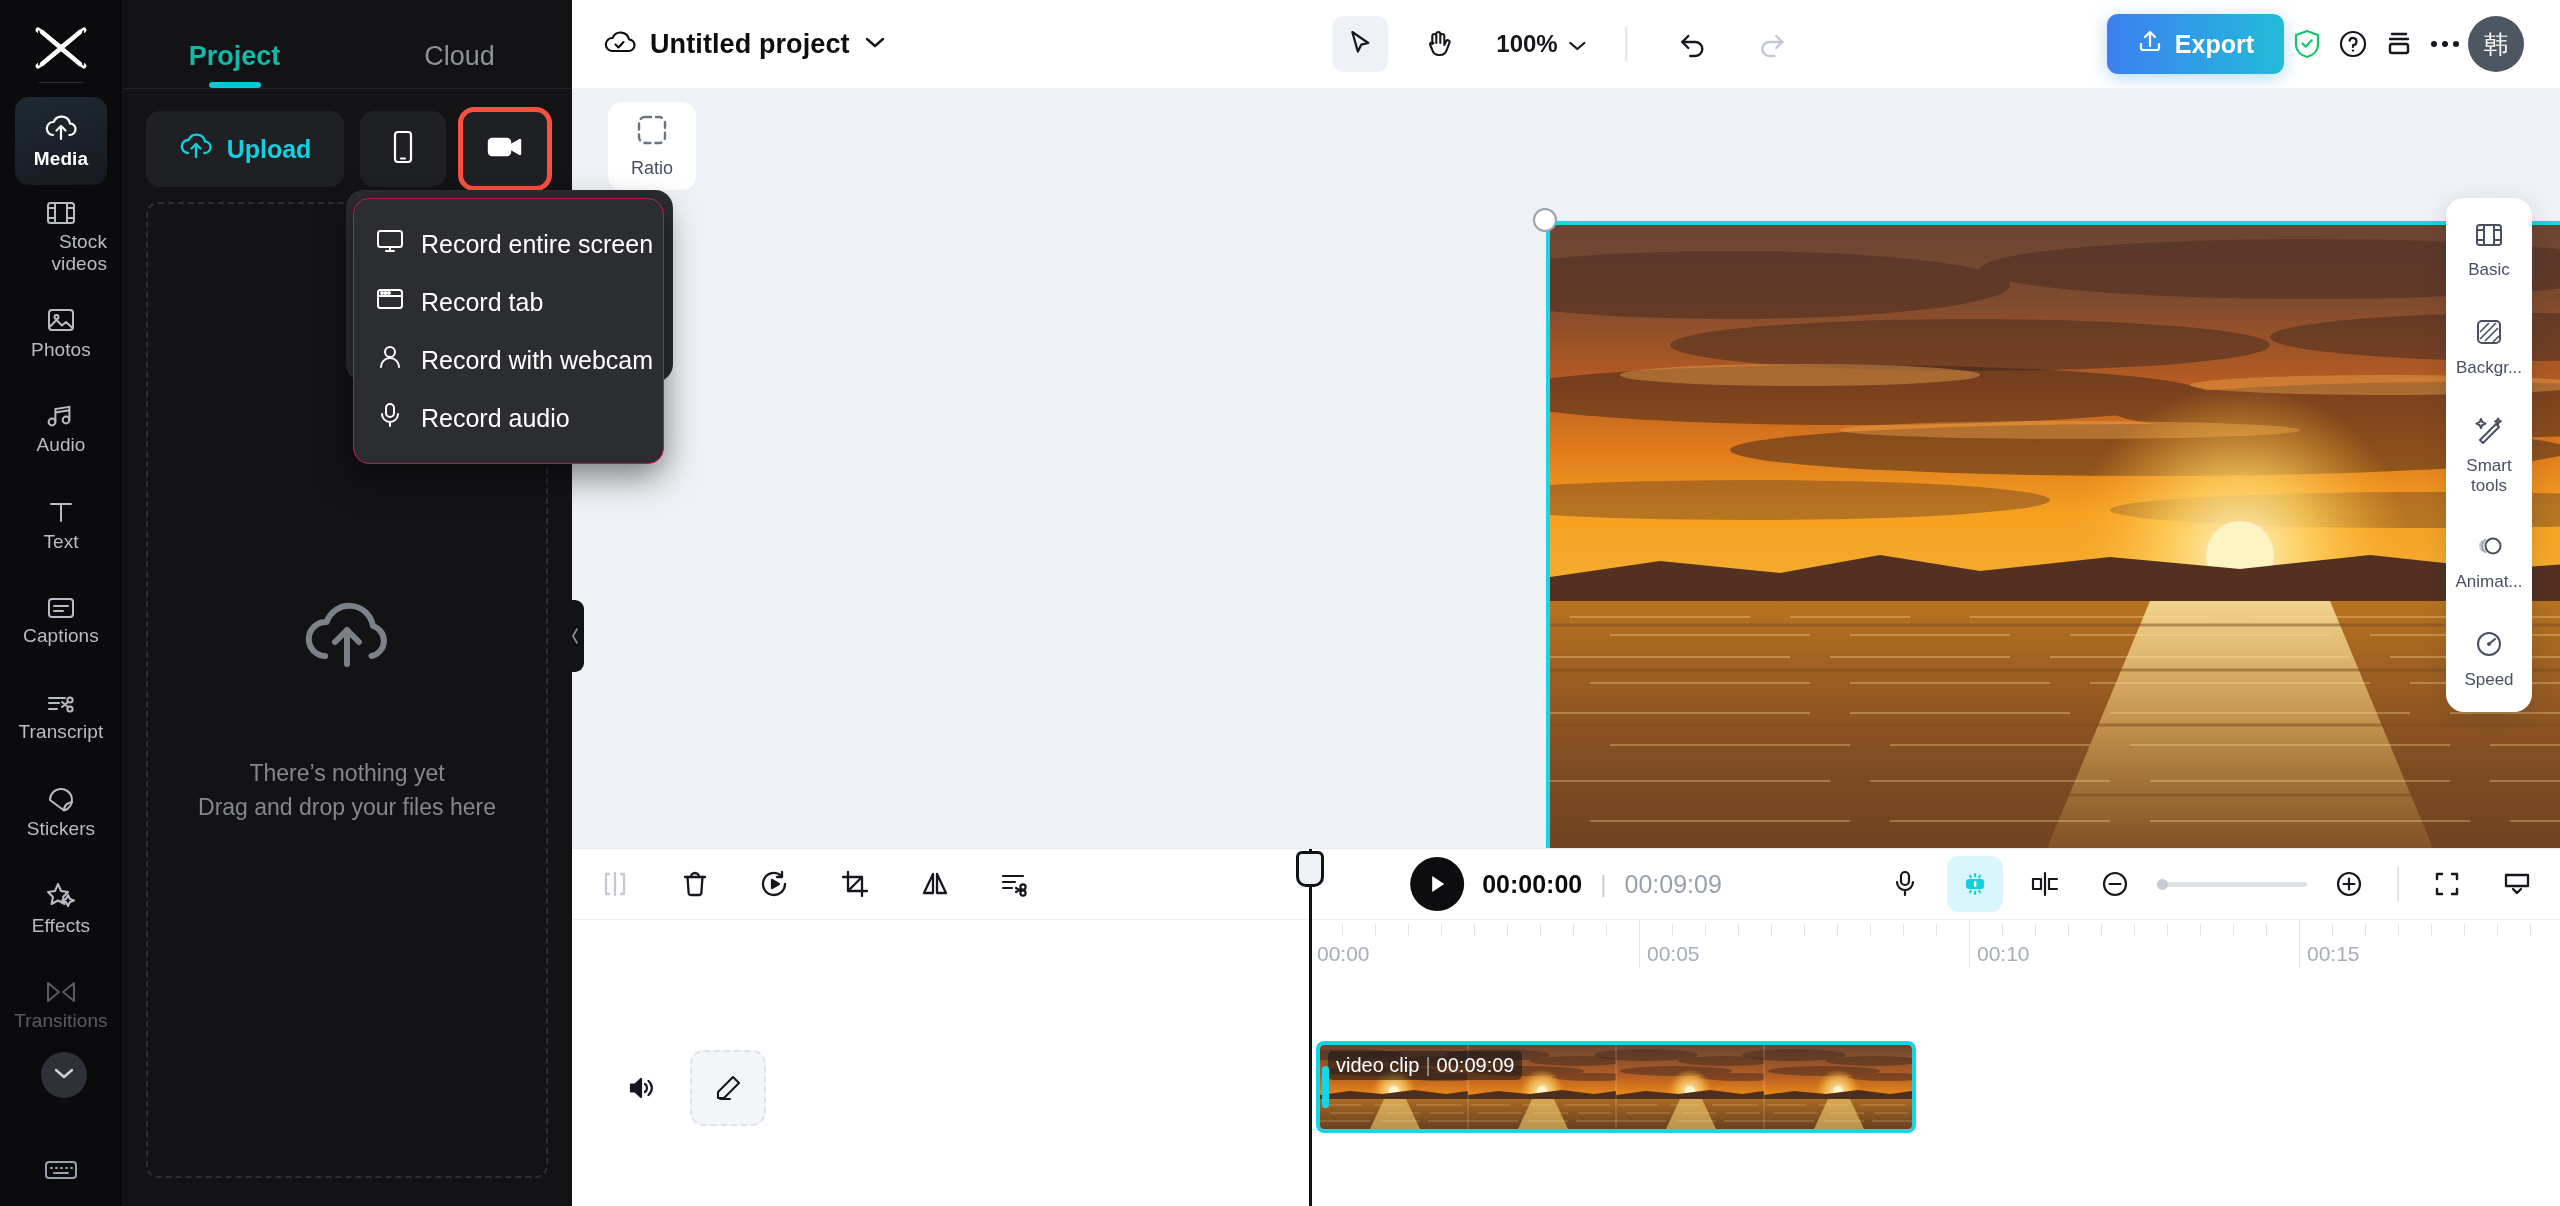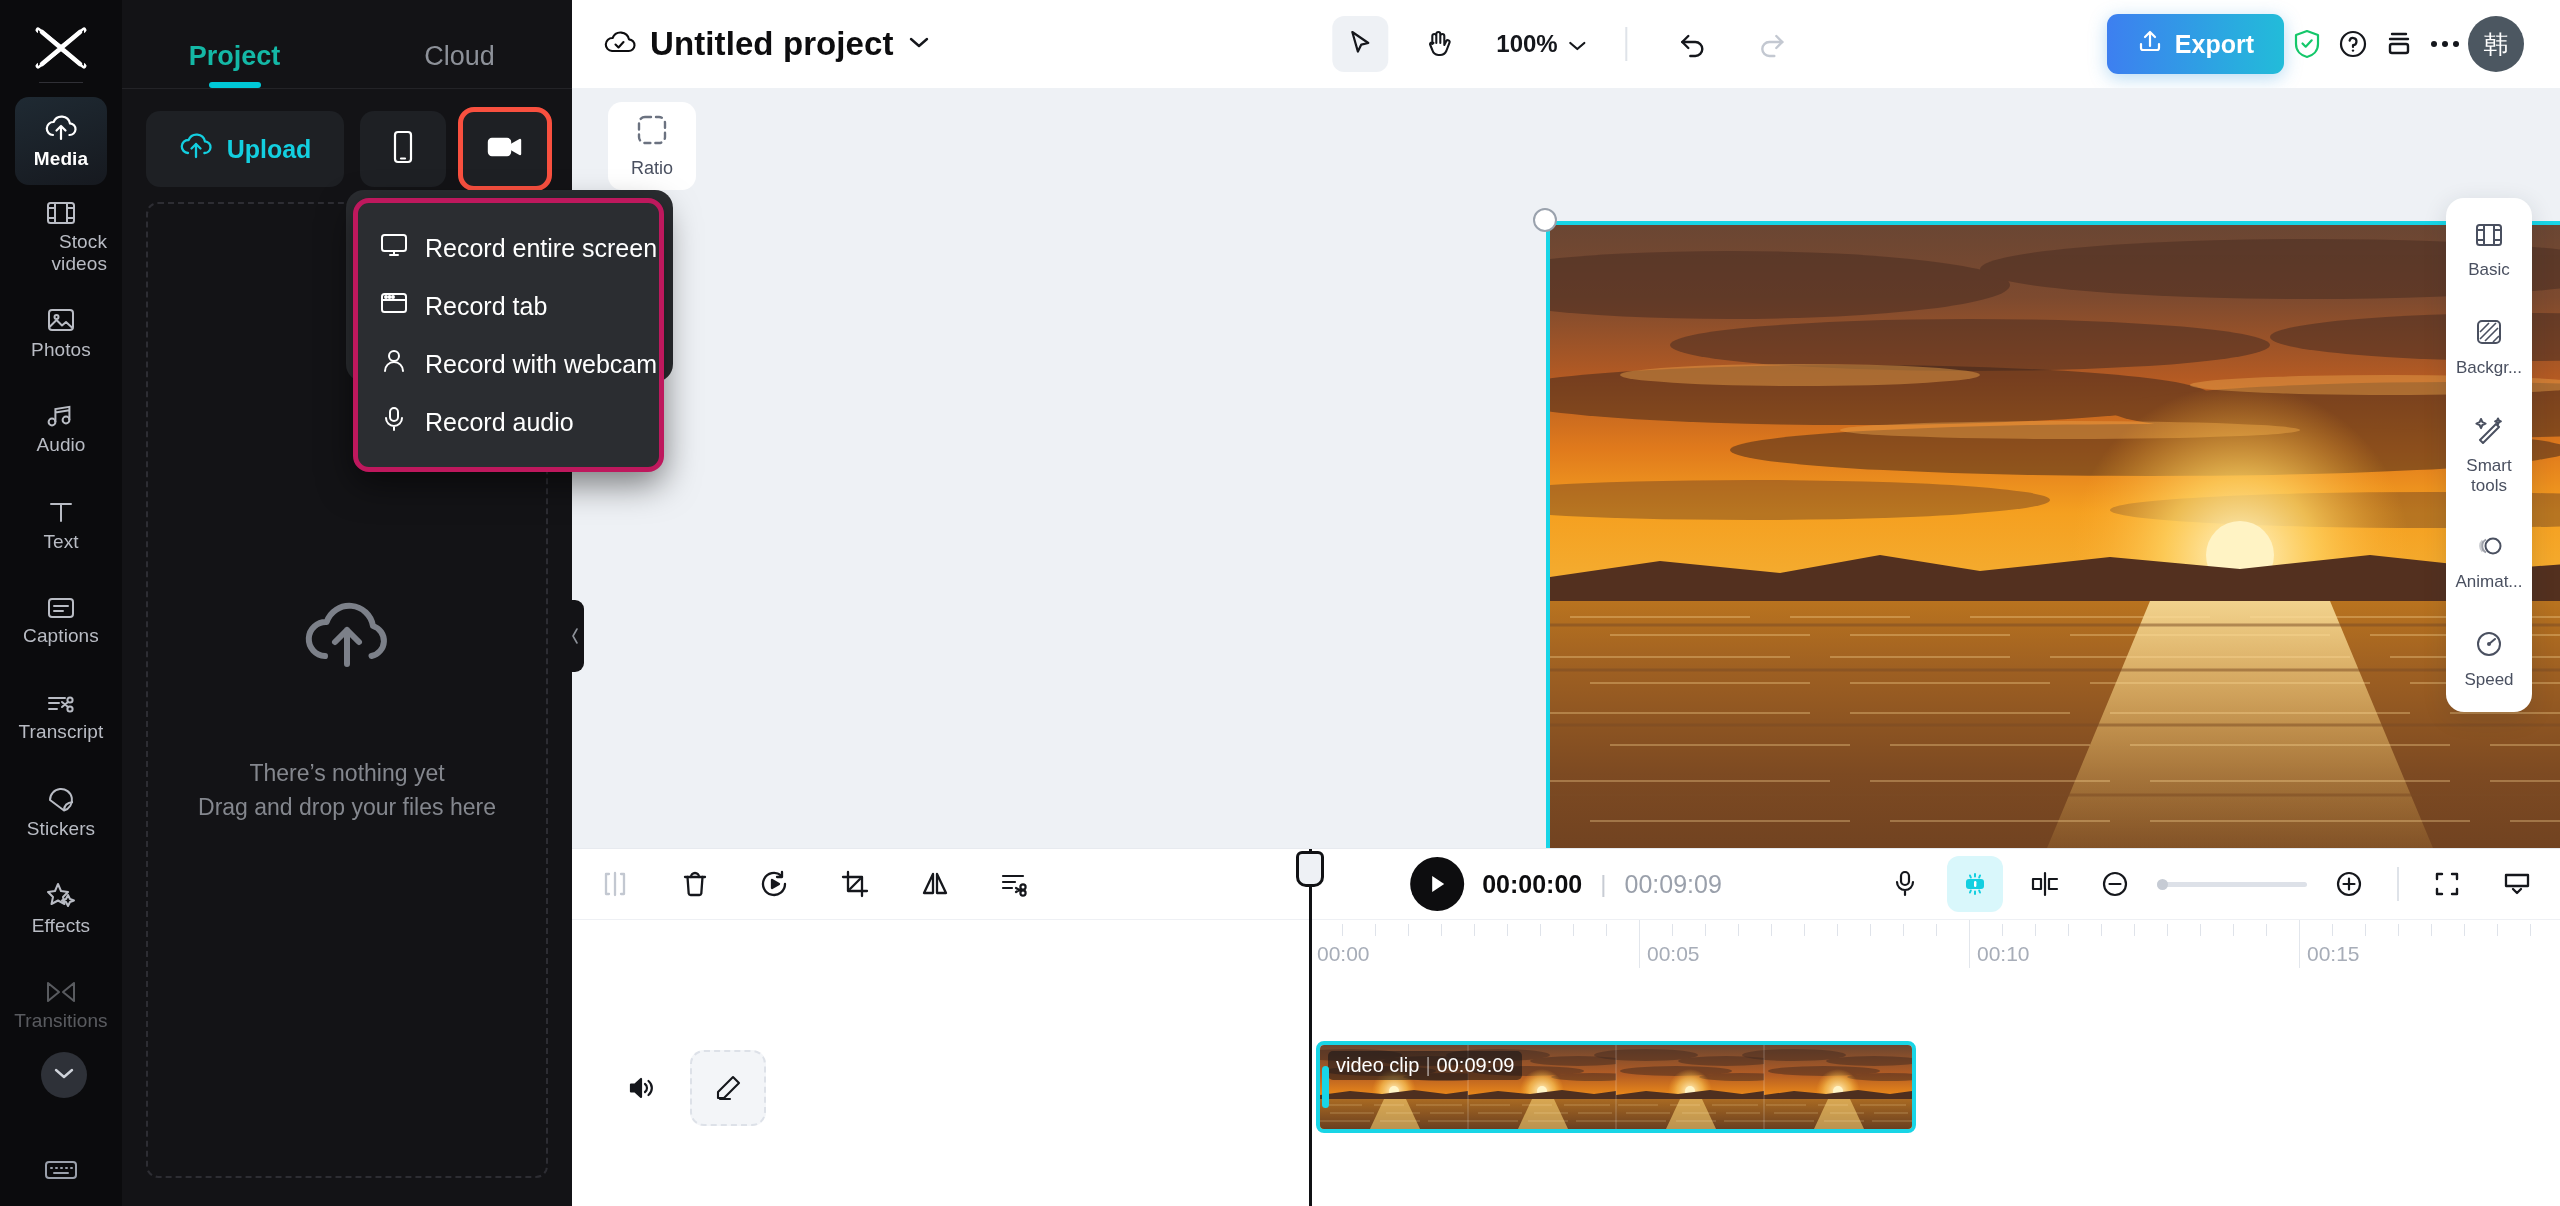--- a/index.html
+++ b/index.html
@@ -69,21 +69,21 @@
     position: absolute; left: 24px; right: 24px; top: 202px; bottom: 28px;
     border: 2px dashed #2d2d33; border-radius: 12px;
     display: flex; flex-direction: column; align-items: center; justify-content: center;
   }
   .dz-inner { margin-top: 40px; display:flex; flex-direction:column; align-items:center;gap:24px; }
   .dz-text { margin-top: 54px; text-align:center; color:#84878e; font-size: 23px; line-height: 34px; }
 
   
   .rec-menu {
     position: absolute; left: 231px; top: 198px; width: 311px;
-    background: #2b2d31; border: 5px solid #be185d; border-radius: 16px;
+    background: #2b2d31; border: 1px solid #be185d; border-radius: 16px;
     padding: 16px 0 16px 0; z-index: 60;
     box-shadow: 0 12px 34px rgba(0,0,0,.5);
   }
   .rec-menu-shadow {
     position:absolute; left:224px; top:190px; width:327px; height:192px;
     background:#2b2d31; border-radius:18px; z-index:55;
   }
   .rec-item {
     display: flex; align-items: center; gap: 17px; height: 58px; padding: 0 22px;
     color: #ffffff; font-size: 25px; cursor: pointer; white-space: nowrap;
@@ -96,21 +96,21 @@
     display: flex; align-items: center; justify-content: center; cursor: pointer;
   }
 
   
   .main { flex: 1 1 auto; height: 1206px; display: flex; flex-direction: column;
           background: #ffffff; min-width: 0; position: relative; }
 
   .topbar { height: 88px; flex: 0 0 88px; background:#ffffff;
             display:flex; align-items:center; padding: 0 36px 0 30px; }
   .proj { display: flex; align-items: center; gap: 14px; cursor: pointer; }
-  .proj-name { font-size: 33px; font-weight: 700; color: #0d0d0f; letter-spacing: .1px; }
+  .proj-name { font-size: 27px; font-weight: 700; color: #0d0d0f; letter-spacing: .1px; }
 
   .topbar-center { position: absolute; left: 50%; transform: translateX(-50%);
                    display:flex; align-items:center; gap: 22px; }
   .tb-btn { width: 56px; height: 56px; border-radius: 12px; display:flex;
             align-items:center; justify-content:center; cursor:pointer; color:#15171c; }
   .tb-btn.sel { background: #eef1f5; }
   .zoom-sel { display:flex; align-items:center; gap:10px; margin-left:8px; cursor:pointer;
               font-size: 24px; font-weight:700; color:#15171c; }
   .vsep { width:2px; height:34px; background:#dfe3e9; margin: 0 16px; }
 

